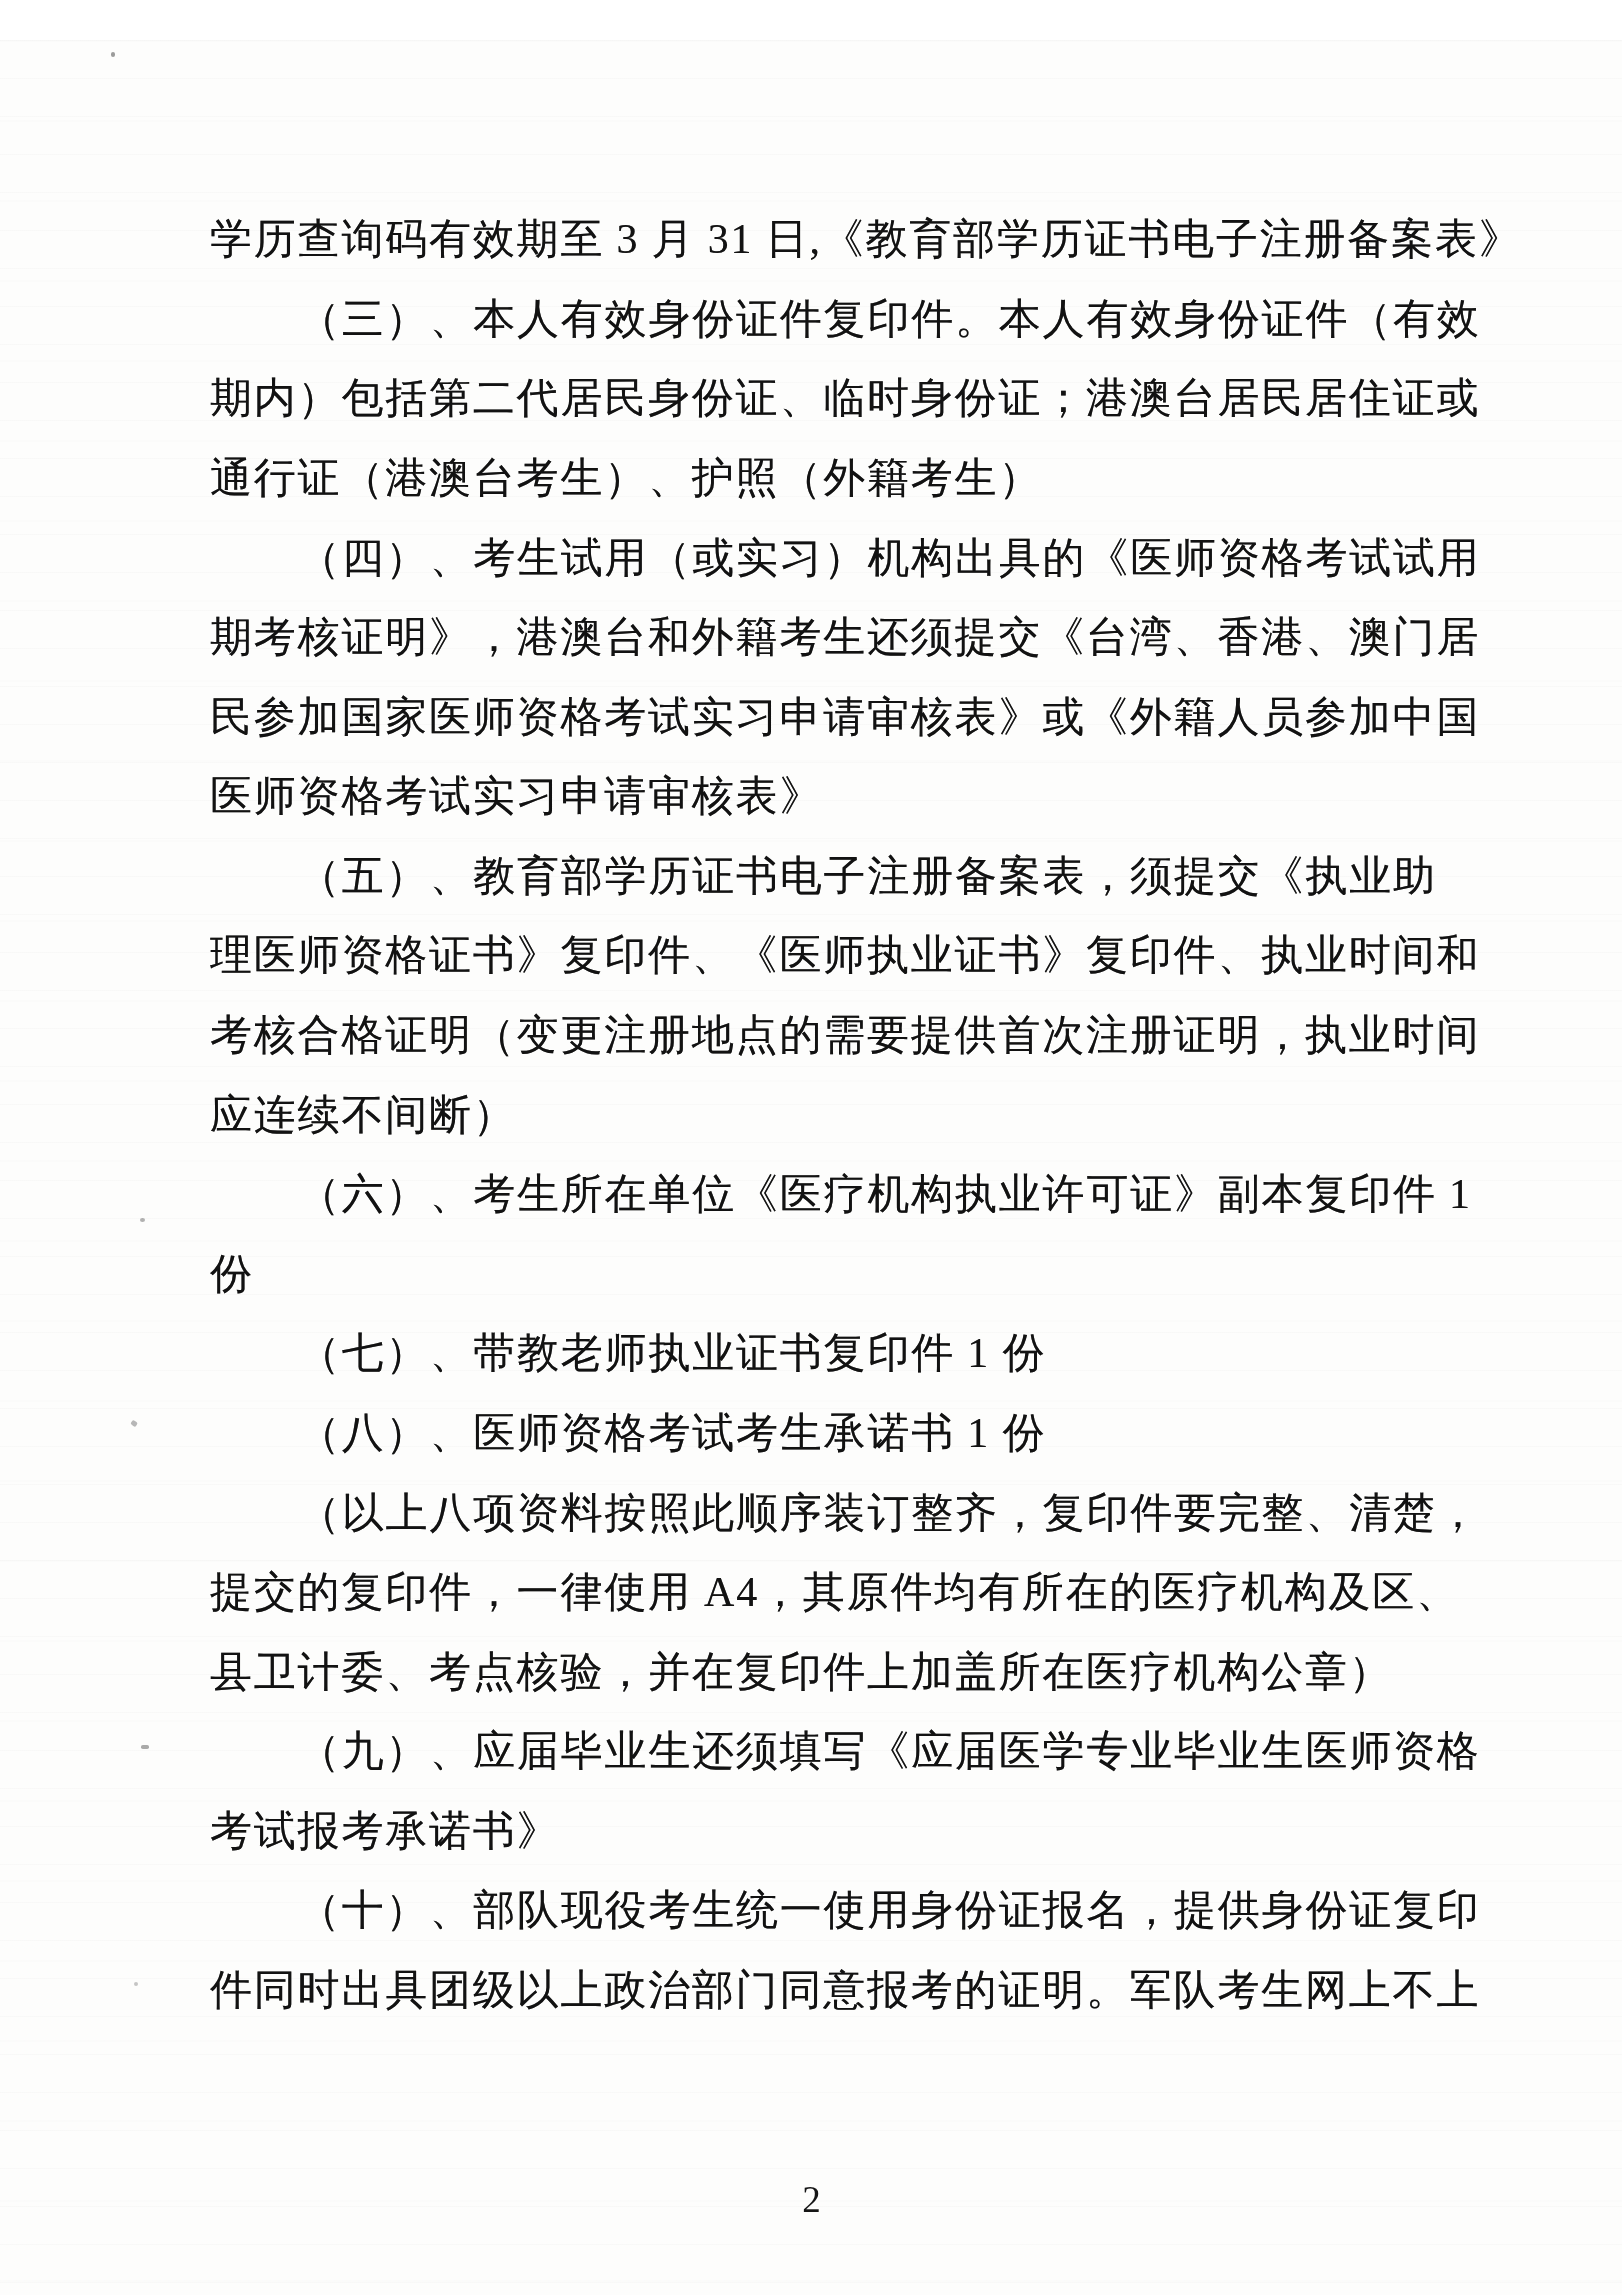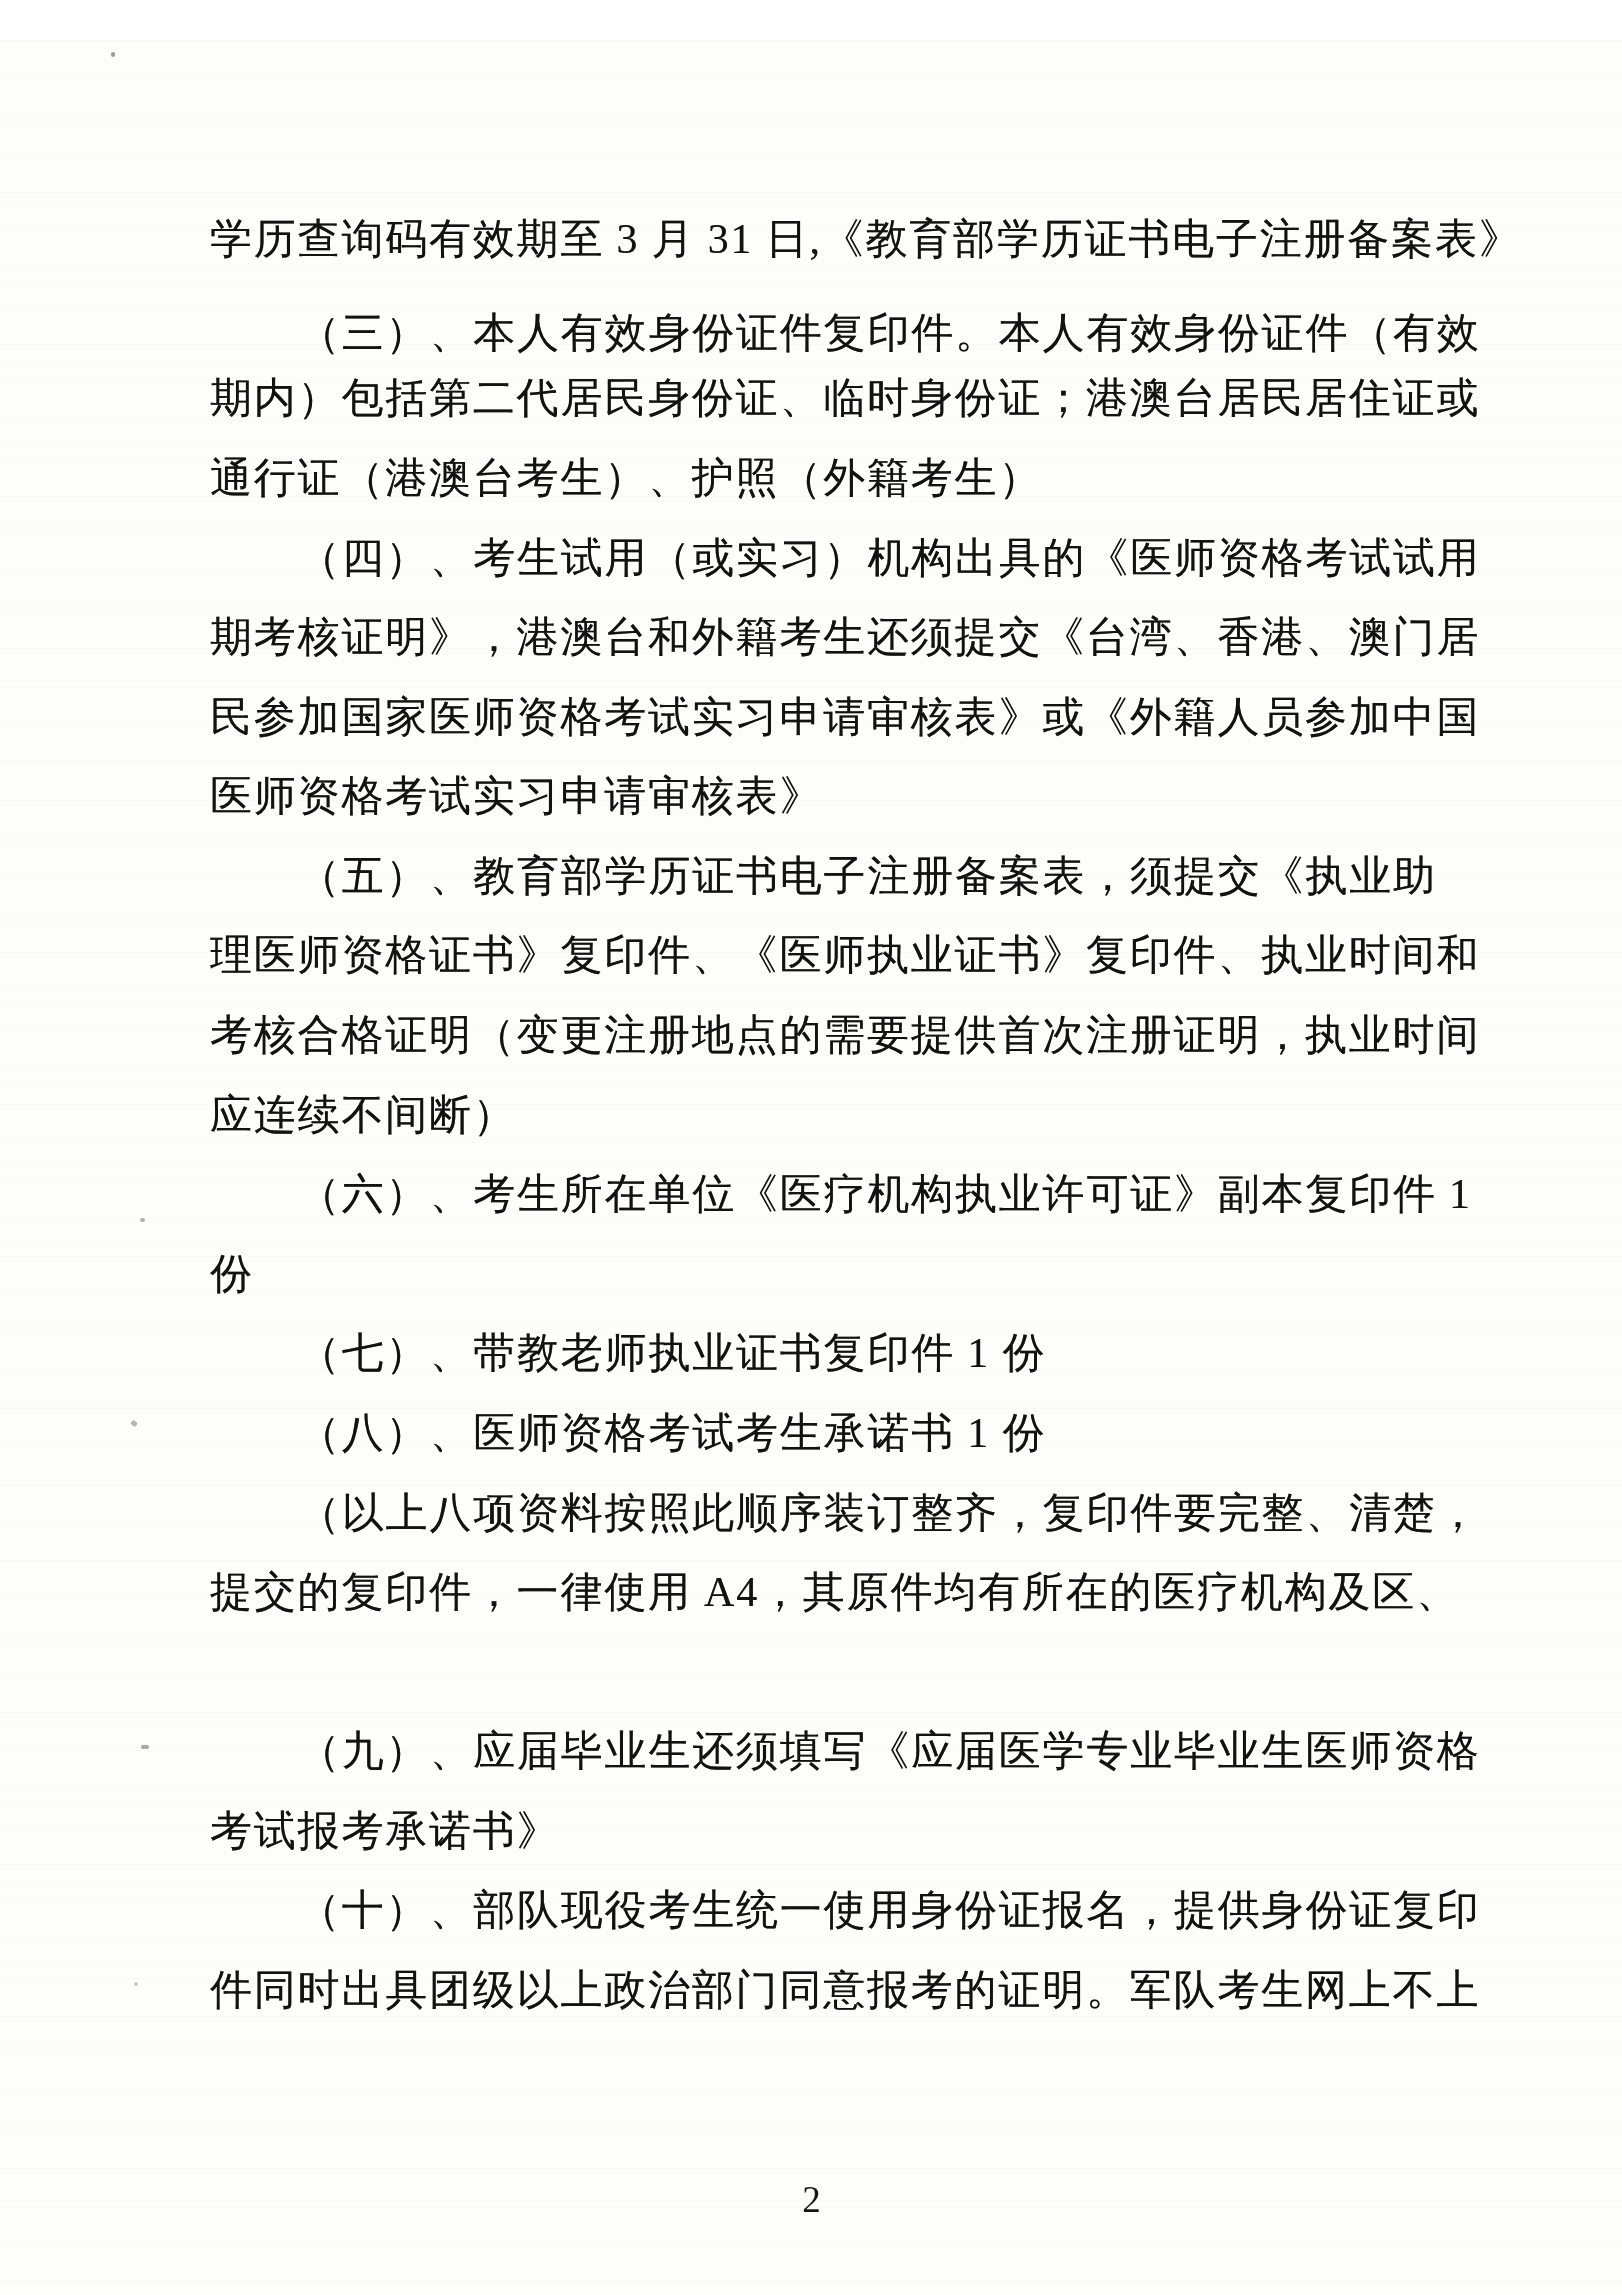--- a/index.html
+++ b/index.html
@@ -68,37 +68,38 @@
   .speck.s4 { left: 141px; top: 1705px; width: 8px; height: 3.5px; opacity: .6; border-radius: 1.8px; }
   .speck.s5 { left: 134px; top: 1942px; width: 4.4px; height: 4.4px; opacity: .4; }
 </style>
 </head>
 <body>
 
 <div class="page">
 
   <div class="textcol">
     <div class="line" style="top:174px">学历查询码有效期至 3 月 31 日,《教育部学历证书电子注册备案表》</div>
-    <div class="line indent" style="top:268px">（三）、本人有效身份证件复印件。本人有效身份证件（有效</div>
+    <div class="line indent" style="top:254px">（三）、本人有效身份证件复印件。本人有效身份证件（有效</div>
     <div class="line" style="top:333px">期内）包括第二代居民身份证、临时身份证；港澳台居民居住证或</div>
     <div class="line" style="top:413px">通行证（港澳台考生）、护照（外籍考生）</div>
     <div class="line indent" style="top:493px">（四）、考生试用（或实习）机构出具的《医师资格考试试用</div>
     <div class="line" style="top:572px">期考核证明》，港澳台和外籍考生还须提交《台湾、香港、澳门居</div>
     <div class="line" style="top:652px">民参加国家医师资格考试实习申请审核表》或《外籍人员参加中国</div>
     <div class="line" style="top:731px">医师资格考试实习申请审核表》</div>
     <div class="line indent" style="top:811px">（五）、教育部学历证书电子注册备案表，须提交《执业助</div>
     <div class="line" style="top:890px">理医师资格证书》复印件、《医师执业证书》复印件、执业时间和</div>
     <div class="line" style="top:970px">考核合格证明（变更注册地点的需要提供首次注册证明，执业时间</div>
     <div class="line" style="top:1050px">应连续不间断）</div>
     <div class="line indent" style="top:1129px">（六）、考生所在单位《医疗机构执业许可证》副本复印件 1</div>
     <div class="line" style="top:1209px">份</div>
     <div class="line indent" style="top:1288px">（七）、带教老师执业证书复印件 1 份</div>
     <div class="line indent" style="top:1368px">（八）、医师资格考试考生承诺书 1 份</div>
     <div class="line indent" style="top:1448px">（以上八项资料按照此顺序装订整齐，复印件要完整、清楚，</div>
     <div class="line" style="top:1527px">提交的复印件，一律使用 A4，其原件均有所在的医疗机构及区、</div>
+    <div class="line" style="top:1607px">县卫计委、考点核验，并在复印件上加盖所在医疗机构公章）</div>
     <div class="line" style="top:1766px">考试报考承诺书》</div>
     <div class="line indent" style="top:1686px">（九）、应届毕业生还须填写《应届医学专业毕业生医师资格</div>
     <div class="line indent" style="top:1845px">（十）、部队现役考生统一使用身份证报名，提供身份证复印</div>
     <div class="line" style="top:1925px">件同时出具团级以上政治部门同意报考的证明。军队考生网上不上</div>
   </div>
 
   <div class="page-number">2</div>
 
   <div class="speck s1"></div>
   <div class="speck s2"></div>

